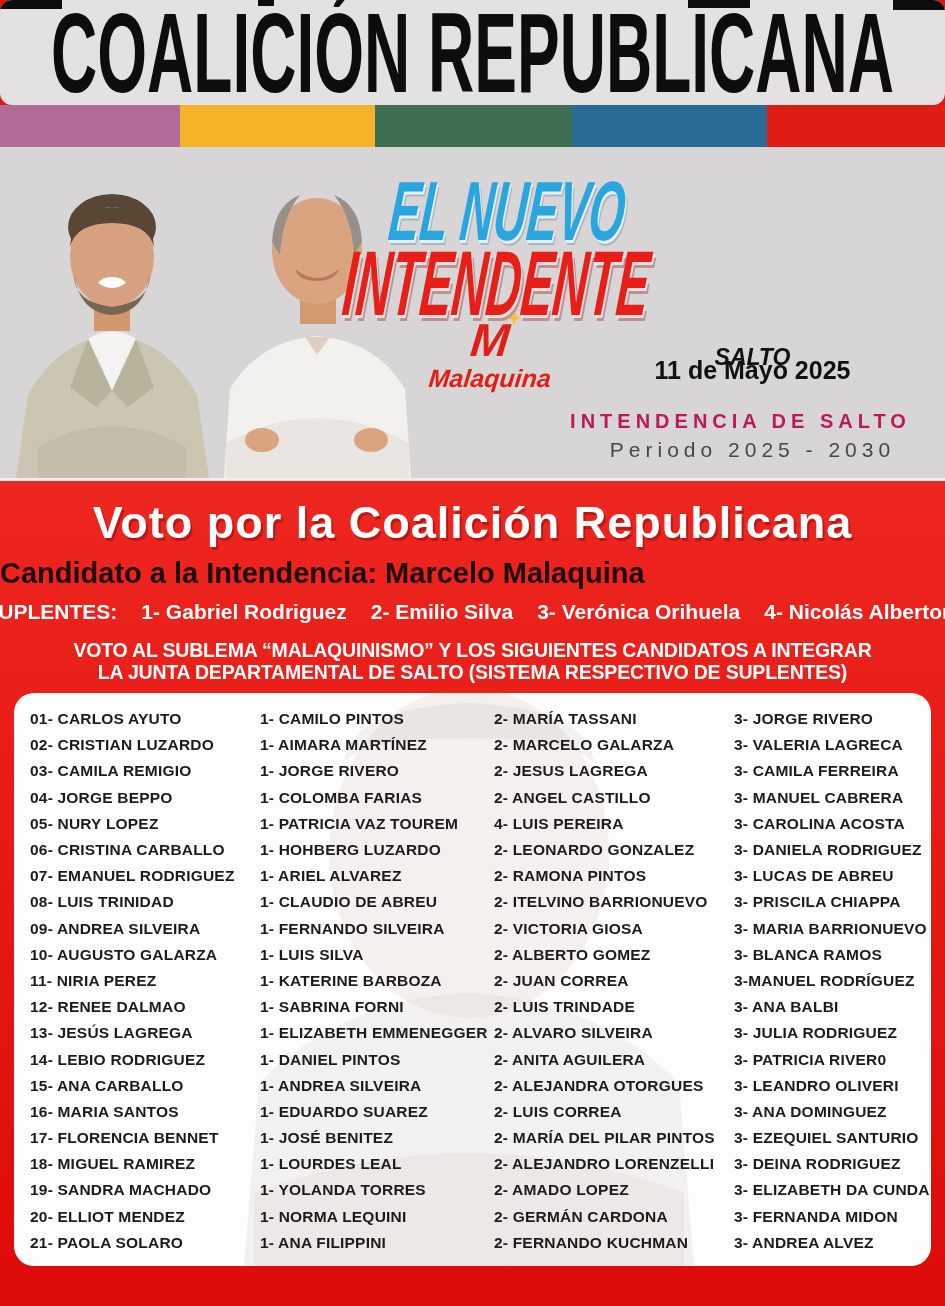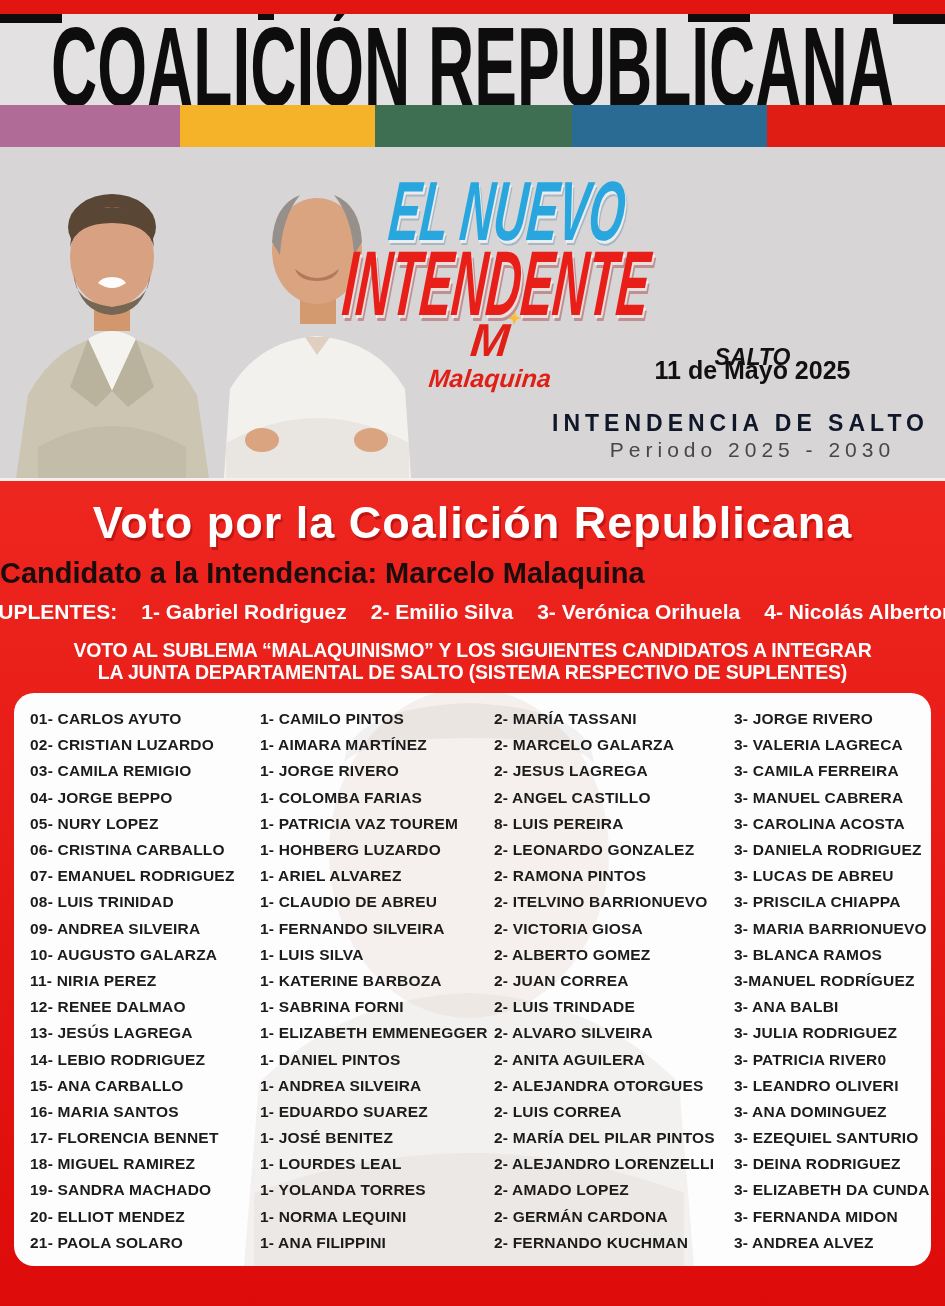--- a/index.html
+++ b/index.html
@@ -1,20 +1,20 @@
 <!DOCTYPE html>
 <html><head>
 <meta charset="utf-8">
 <style>
   html,body{margin:0;padding:0;background:#555;}
   .poster{position:relative;width:945px;height:1306px;margin:0 auto;overflow:hidden;
           font-family:"Liberation Sans",sans-serif;background:#e21511;}
 
   
-  .banner{position:absolute;left:0;top:14px;width:945px;height:105px;background:#e3e1e2;overflow:hidden;}
+  .banner{position:absolute;left:0;top:0;width:945px;height:105px;background:#e3e1e2;overflow:hidden;border-radius:12px;}
   .banner-title{position:absolute;left:0;top:0;width:945px;height:105px;display:flex;align-items:center;justify-content:center;
     font-weight:bold;font-size:66px;color:#0d0d0d;white-space:nowrap;transform:scale(.97,1.7);letter-spacing:0px;}
   .top-mark{position:absolute;background:#0d0d0d;}
 
   
   .stripes{position:absolute;left:0;top:105px;width:945px;height:42px;display:flex;}
   .stripe{height:100%;}
 
   
   .hero{position:absolute;left:0;top:147px;width:945px;height:331px;background:#d8d5d6;overflow:hidden;}
@@ -26,21 +26,21 @@
     transform:scale(.52,1) skewX(-10deg);transform-origin:left top;white-space:nowrap;
     text-shadow:3px 3px 0 rgba(255,255,255,.7),6px 6px 0 rgba(140,20,20,.35);}
   .logo{position:absolute;left:400px;top:170px;width:180px;text-align:center;}
   .logo-m{position:relative;display:inline-block;font-style:italic;font-weight:900;font-size:46px;line-height:1;transform:skewX(-6deg);}
   .logo-spark{position:absolute;right:-10px;top:-6px;width:14px;height:14px;
     background:linear-gradient(45deg,#f6a81c,#ffd24d);clip-path:polygon(50% 0,63% 37%,100% 50%,63% 63%,50% 100%,37% 63%,0 50%,37% 37%);}
   .logo-text{font-style:italic;font-weight:bold;font-size:25px;line-height:1;margin-top:3px;transform:skewX(-6deg);}
   .right-col{position:absolute;left:560px;top:0;width:385px;text-align:center;}
   .salto{position:absolute;top:197px;width:100%;font-style:italic;font-weight:900;font-size:23px;color:#111;}
   .date{position:absolute;top:209px;width:100%;font-weight:900;font-size:25px;color:#111;}
-  .office{position:absolute;top:263px;width:100%;font-weight:bold;font-size:23px;letter-spacing:5px;color:#0f172a;white-space:nowrap;left:-12px;}
+  .office{position:absolute;top:263px;width:100%;font-weight:bold;font-size:20px;letter-spacing:5px;color:#be185d;white-space:nowrap;left:-12px;}
   .period{position:absolute;top:291px;width:100%;font-weight:400;font-size:21px;letter-spacing:5px;color:#474747;}
 
   
   .red-section{position:absolute;left:0;top:478px;width:945px;height:828px;
     background:linear-gradient(#ee2620,#dd0b09);border-top:3px solid #f6efef;}
   .vote-heading{position:absolute;top:16px;width:100%;text-align:center;color:#fff;font-weight:bold;font-size:45px;
     letter-spacing:1px;text-shadow:2px 3px 0 rgba(120,0,0,.4);white-space:nowrap;}
   .candidate-line{position:absolute;top:76px;width:100%;color:#1c0d0d;font-weight:bold;font-size:29px;white-space:nowrap;}
   .suplentes-row{position:absolute;top:119px;width:100%;display:flex;justify-content:center;gap:24px;
     color:#fff;font-weight:bold;font-size:21px;white-space:nowrap;}
@@ -162,21 +162,21 @@
           <div class="cell">03- CAMILA REMIGIO</div>
           <div class="cell">1- JORGE RIVERO</div>
           <div class="cell">2- JESUS LAGREGA</div>
           <div class="cell">3- CAMILA FERREIRA</div>
           <div class="cell">04- JORGE BEPPO</div>
           <div class="cell">1- COLOMBA FARIAS</div>
           <div class="cell">2- ANGEL CASTILLO</div>
           <div class="cell">3- MANUEL CABRERA</div>
           <div class="cell">05- NURY LOPEZ</div>
           <div class="cell">1- PATRICIA VAZ TOUREM</div>
-          <div class="cell">8- LUIS PEREIRA</div>
+          <div class="cell">4- LUIS PEREIRA</div>
           <div class="cell">3- CAROLINA ACOSTA</div>
           <div class="cell">06- CRISTINA CARBALLO</div>
           <div class="cell">1- HOHBERG LUZARDO</div>
           <div class="cell">2- LEONARDO GONZALEZ</div>
           <div class="cell">3- DANIELA RODRIGUEZ</div>
           <div class="cell">07- EMANUEL RODRIGUEZ</div>
           <div class="cell">1- ARIEL ALVAREZ</div>
           <div class="cell">2- RAMONA PINTOS</div>
           <div class="cell">3- LUCAS DE ABREU</div>
           <div class="cell">08- LUIS TRINIDAD</div>

